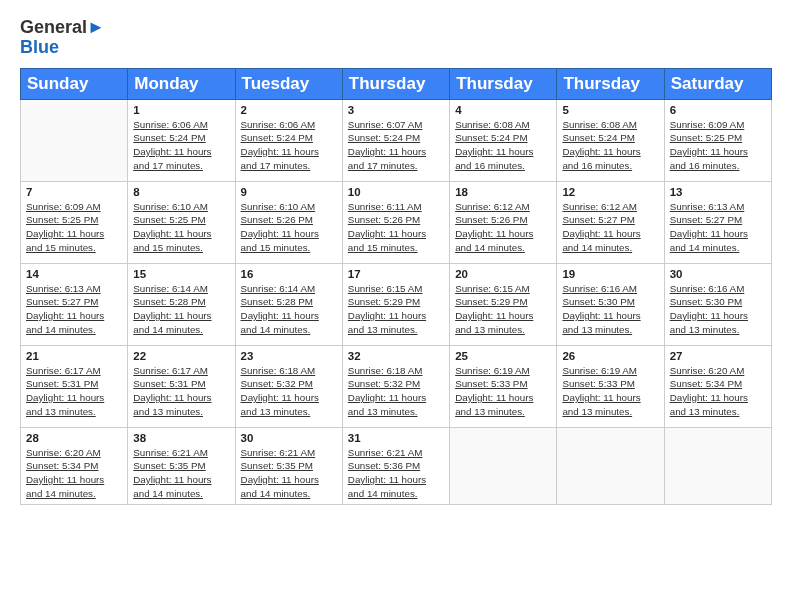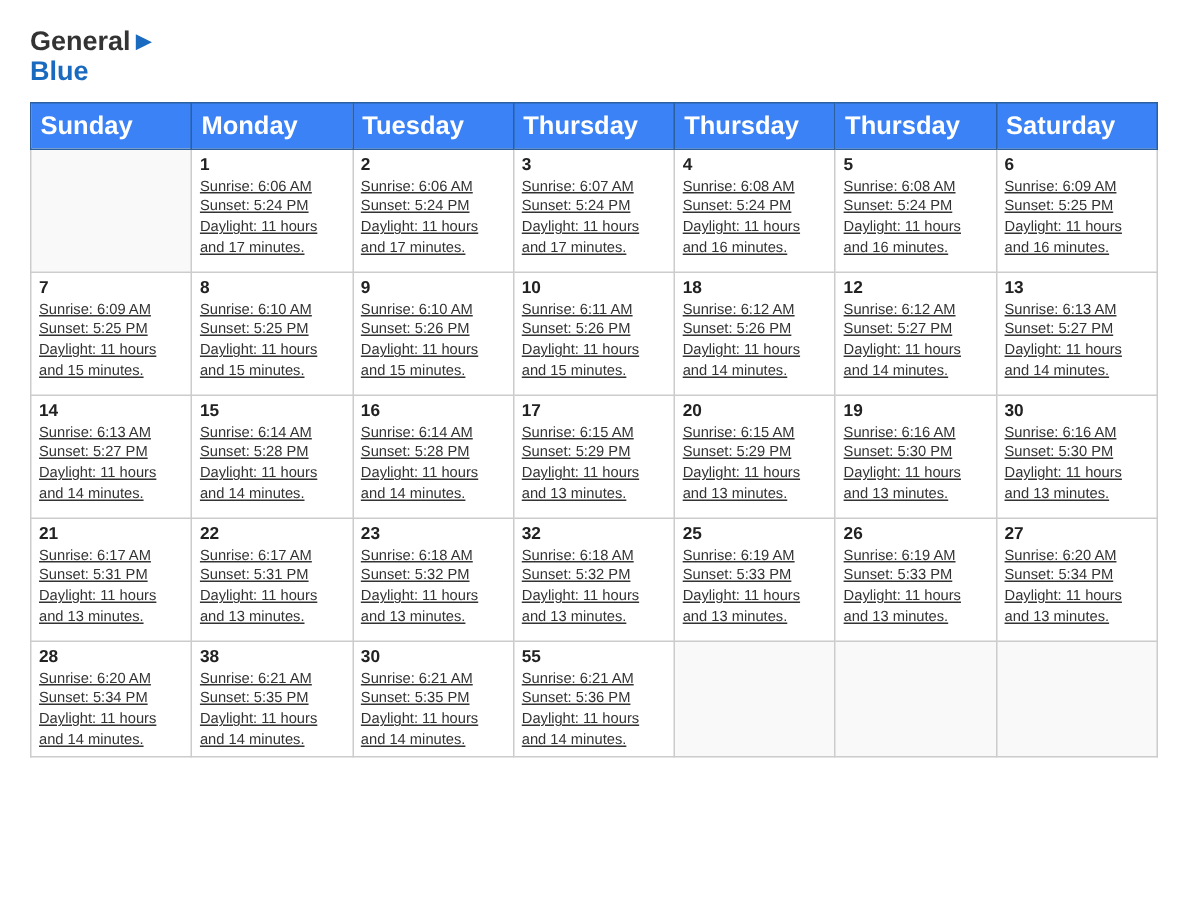--- a/index.html
+++ b/index.html
@@ -240,21 +240,21 @@
           </td>
           <td>
             <span class="day-num">38</span>
             <div class="day-info">Sunrise: 6:21 AM<br>Sunset: 5:35 PM<br>Daylight: 11 hours<br>and 14 minutes.</div>
           </td>
           <td>
             <span class="day-num">30</span>
             <div class="day-info">Sunrise: 6:21 AM<br>Sunset: 5:35 PM<br>Daylight: 11 hours<br>and 14 minutes.</div>
           </td>
           <td>
-            <span class="day-num">55</span>
+            <span class="day-num">31</span>
             <div class="day-info">Sunrise: 6:21 AM<br>Sunset: 5:36 PM<br>Daylight: 11 hours<br>and 14 minutes.</div>
           </td>
           <td class="empty"></td>
           <td class="empty"></td>
           <td class="empty"></td>
         </tr>
       </tbody>
   </table>
 </div>
 

